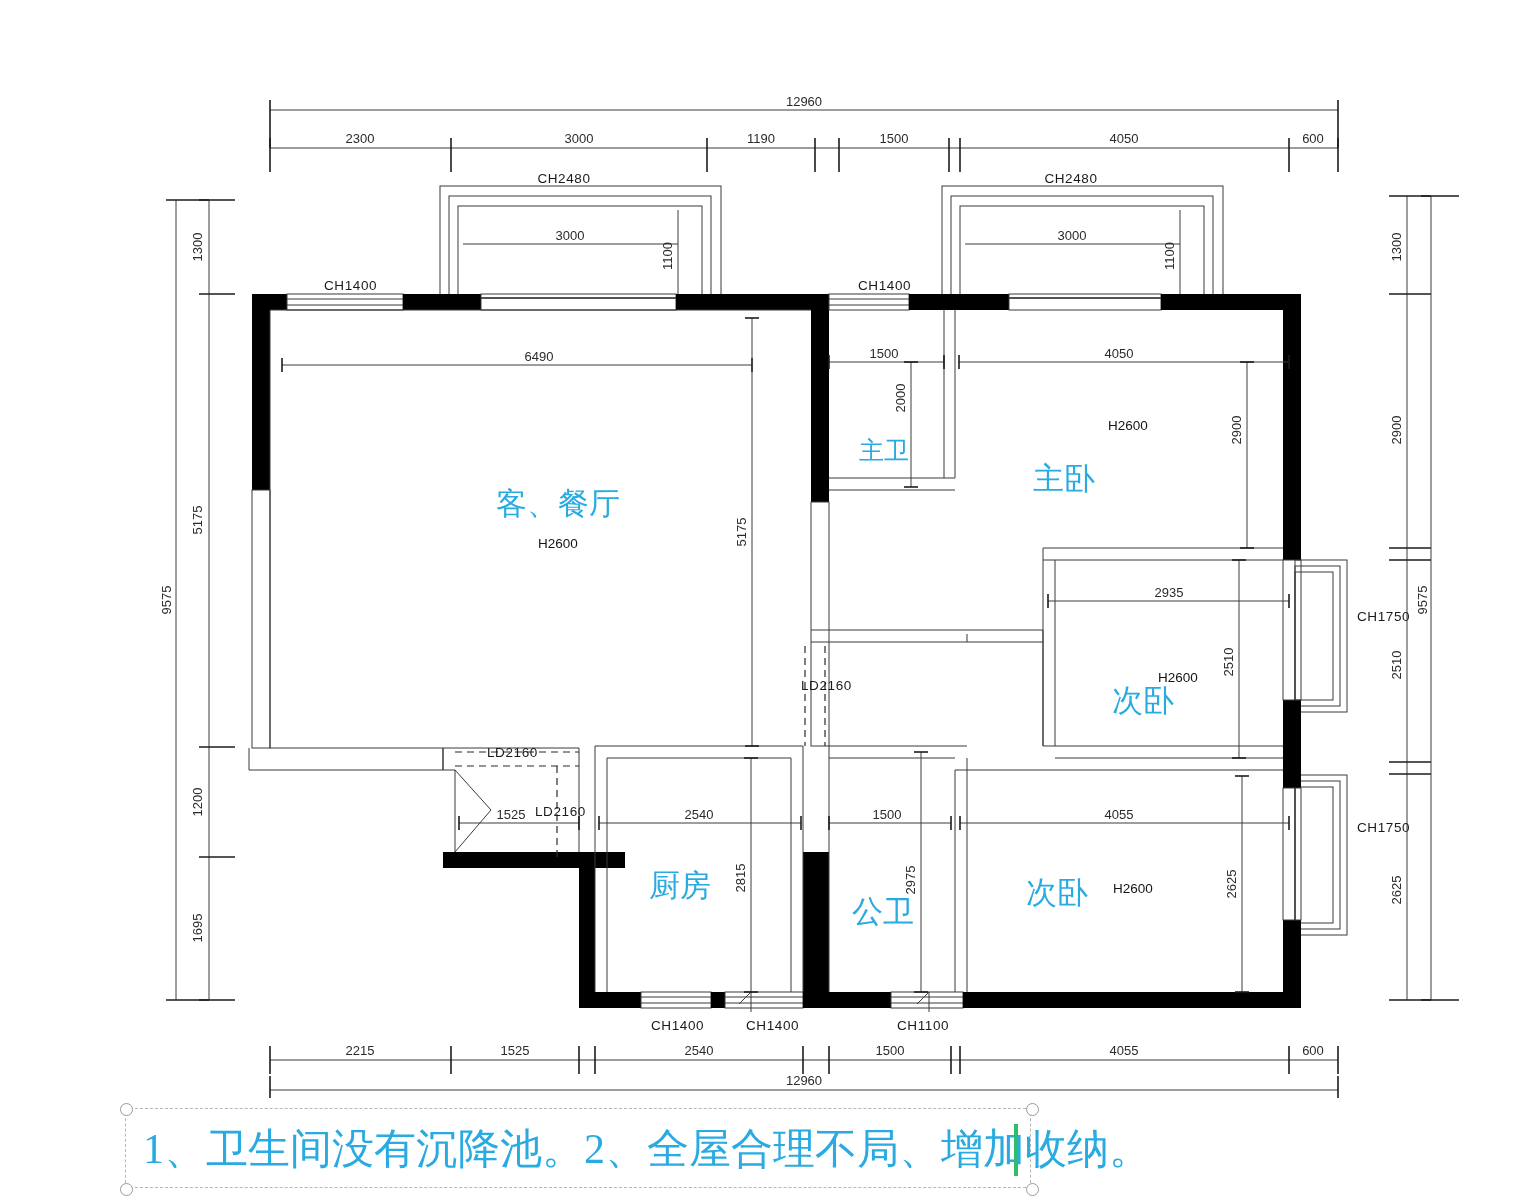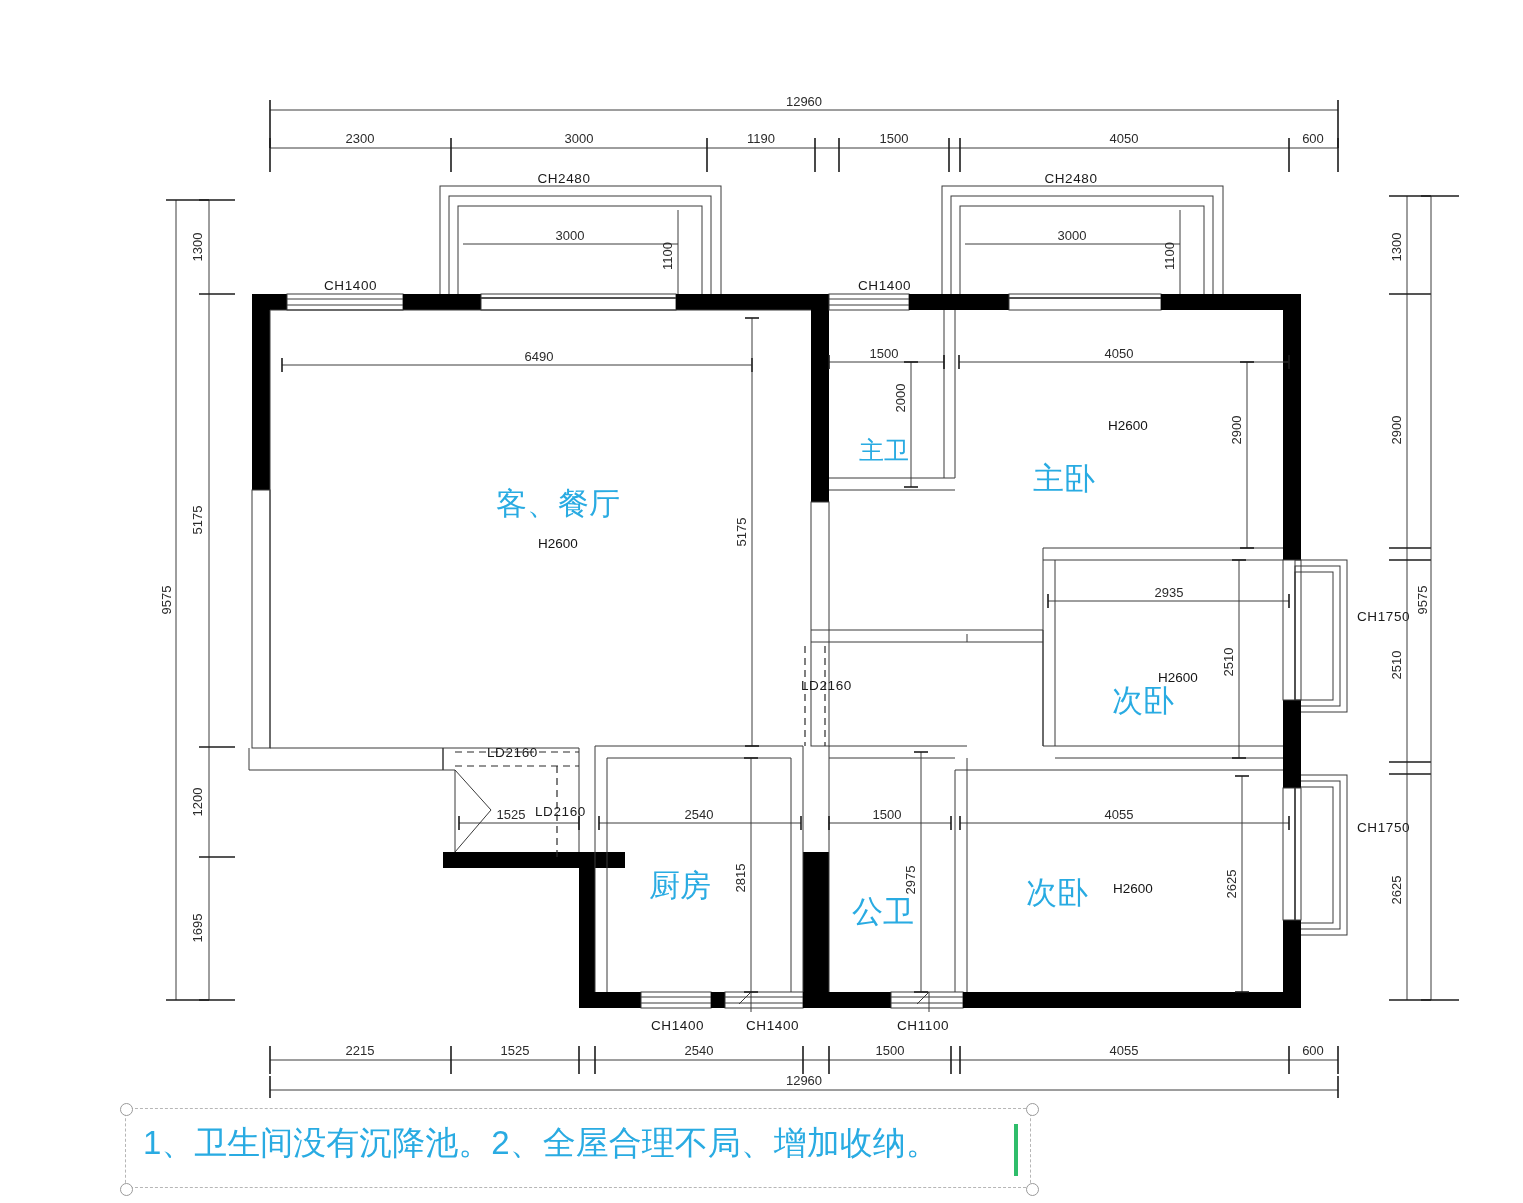--- a/index.html
+++ b/index.html
@@ -9,21 +9,21 @@
   .codetext{font-family:"Liberation Sans",sans-serif;font-size:13.5px;fill:#1a1a1a;letter-spacing:.6px;}
   .roomname{font-family:"DejaVu Sans",sans-serif;font-size:31px;fill:#29abe2;font-weight:400;}
   .roomname-sm{font-family:"DejaVu Sans",sans-serif;font-size:25px;fill:#29abe2;}
   .hlabel{font-family:"Liberation Sans",sans-serif;font-size:13.5px;fill:#141414;}
   .wall{fill:#000000;}
   .thin{stroke:#3a3a3a;stroke-width:1;fill:none;}
   .dimline{stroke:#3c3c3c;stroke-width:1;}
   .dimtick{stroke:#1c1c1c;stroke-width:1.6;}
   .dash{stroke:#2a2a2a;stroke-width:1.2;stroke-dasharray:7 5;fill:none;}
   .noteBox{position:absolute;left:86px;top:1108px;width:906px;height:80px;border:1px dashed #b6b6b6;box-sizing:border-box;}
-  .noteText{position:absolute;left:104px;top:1121px;width:880px;font-family:Liberation Sans, sans-serif;font-size:33px;color:#29abe2;white-space:nowrap;letter-spacing:0px;}
+  .noteText{position:absolute;left:104px;top:1121px;width:880px;font-family:Liberation Serif, serif;font-size:42px;color:#29abe2;white-space:nowrap;letter-spacing:0px;}
   .grip{position:absolute;width:11px;height:11px;border:1px solid #9a9a9a;border-radius:50%;background:#fff;}
   .caret{position:absolute;left:975px;top:1124px;width:4px;height:52px;background:#2fbd6b;}
   .wrap{position:relative;width:1523px;height:917px;margin-left:39px;}
 </style>
 </head>
 <body>
 
 <div class="wrap">
 
 <svg id="plan" viewBox="0 0 1523 1203">

